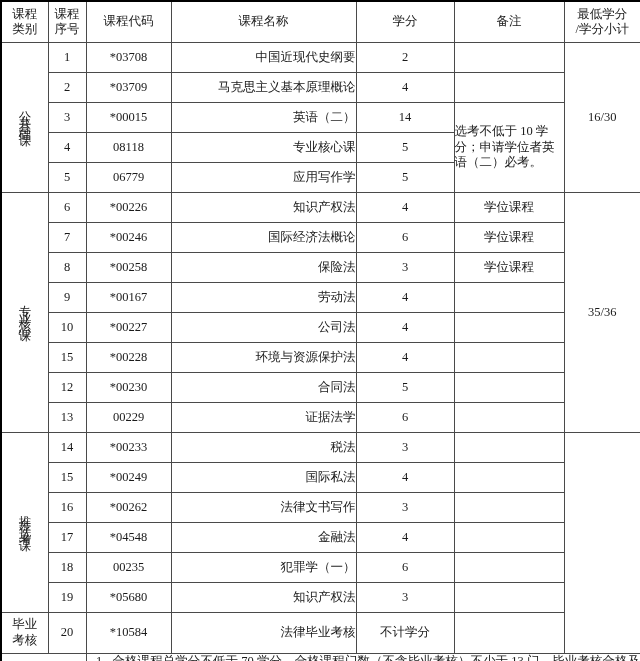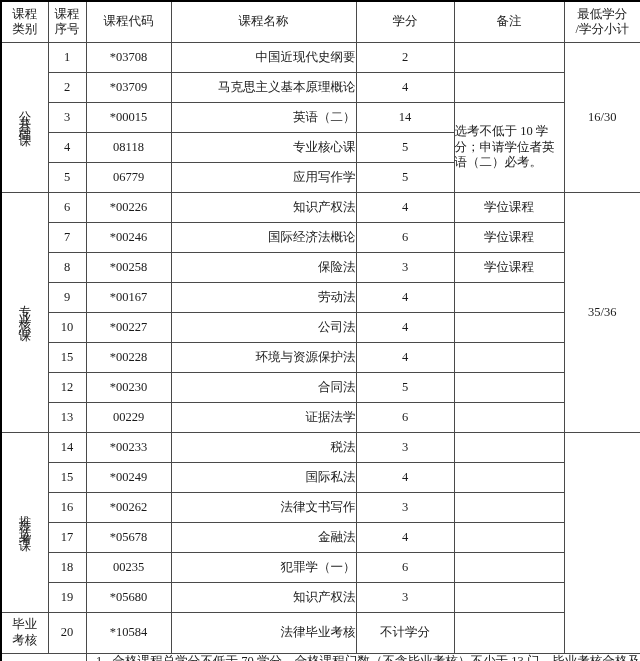--- a/index.html
+++ b/index.html
@@ -273,21 +273,21 @@
       </tr>
       <tr>
         <td class="seq">16</td>
         <td class="code">*00262</td>
         <td class="name">法律文书写作</td>
         <td class="cred">3</td>
         <td class="rem"></td>
       </tr>
       <tr>
         <td class="seq">17</td>
-        <td class="code">*05678</td>
+        <td class="code">*04548</td>
         <td class="name">金融法</td>
         <td class="cred">4</td>
         <td class="rem"></td>
       </tr>
       <tr>
         <td class="seq">18</td>
         <td class="code">00235</td>
         <td class="name">犯罪学（一）</td>
         <td class="cred">6</td>
         <td class="rem"></td>

